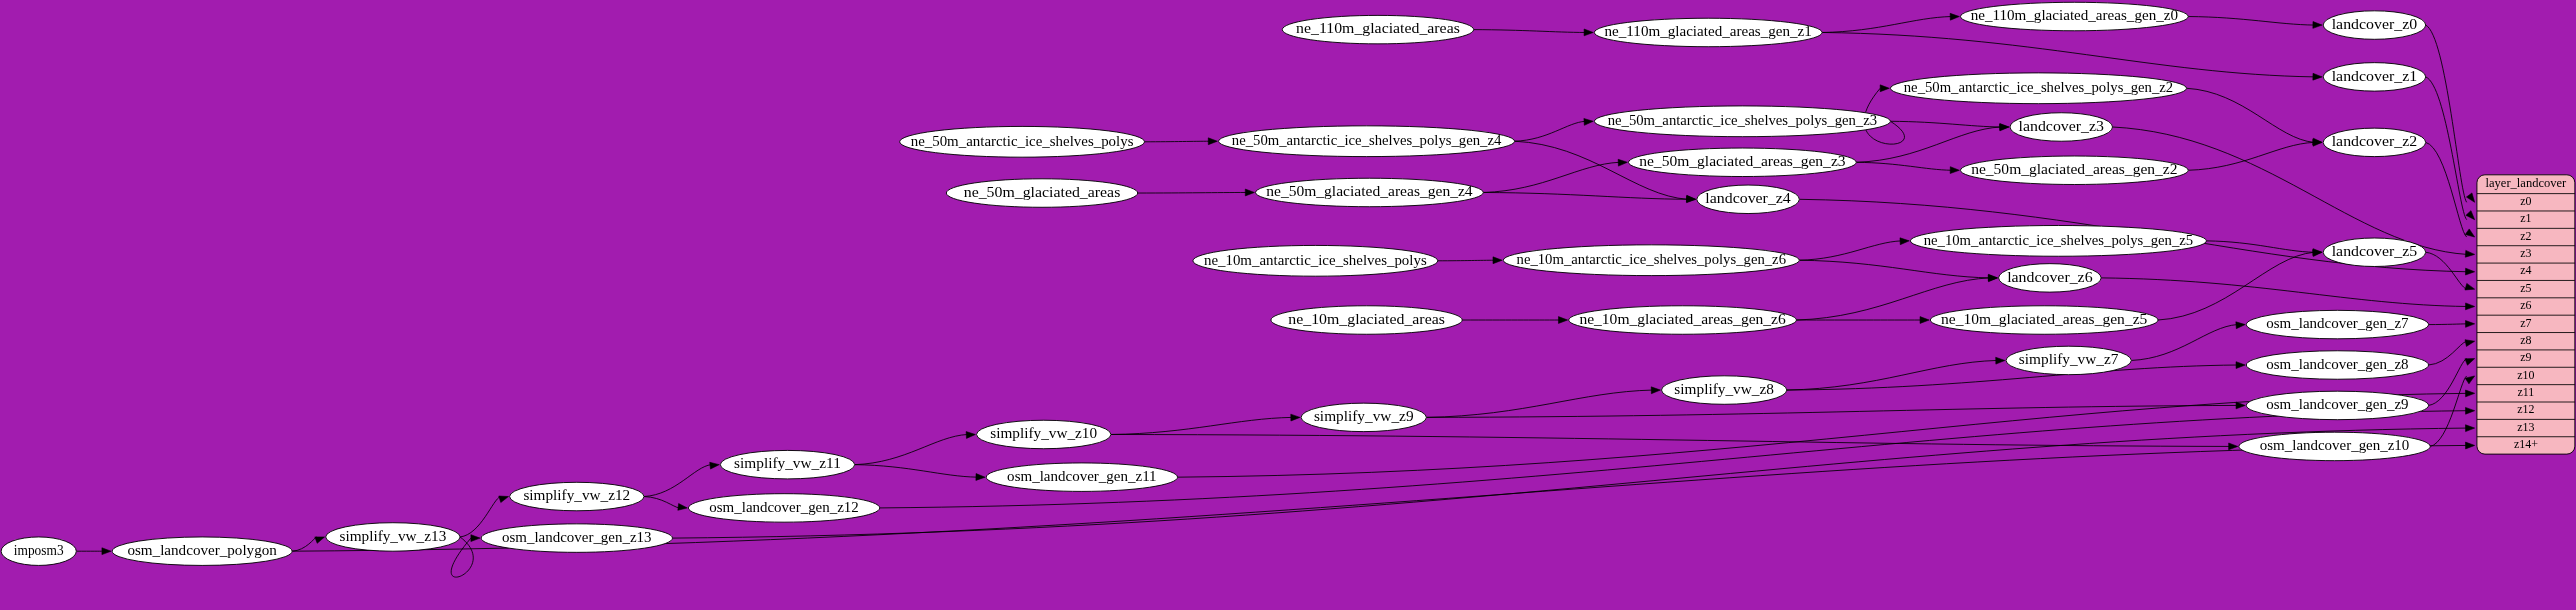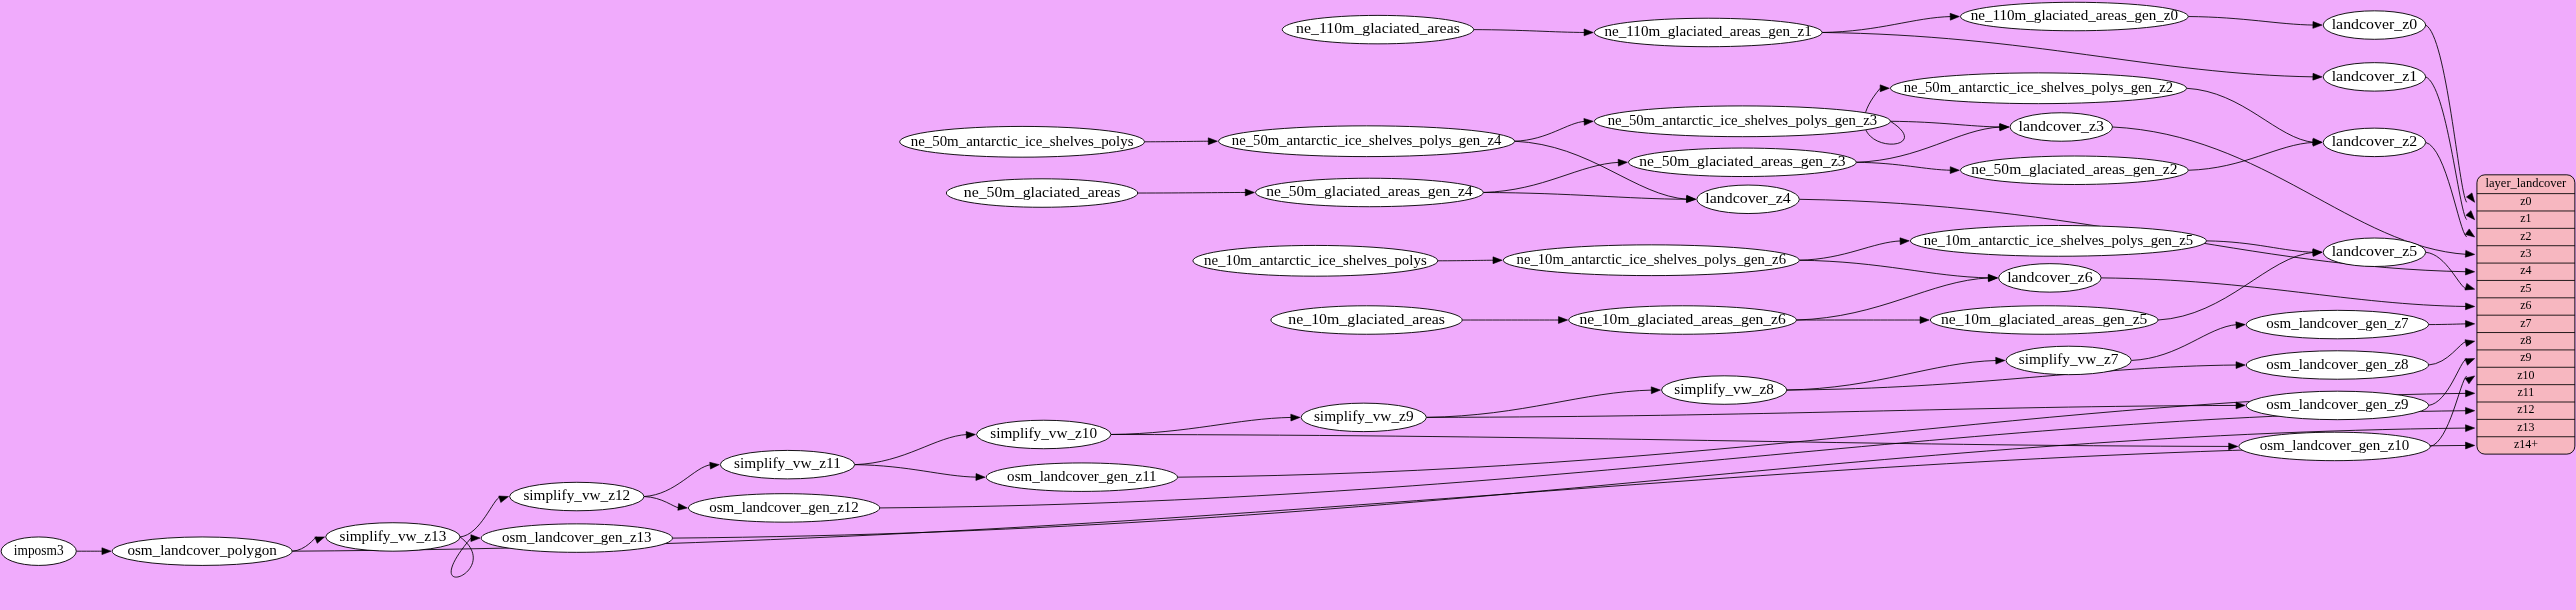--- a/index.html
+++ b/index.html
@@ -7,21 +7,21 @@
     padding: 0;
     background: #ffffff;
   }
   body {
     font-family: "Liberation Serif", "DejaVu Serif", serif;
   }
   #canvas {
     position: relative;
     width: 2576px;
     height: 611px;
-    background: #f0abfc;
+    background: #a21caf;
     overflow: hidden;
   }
   svg#graph {
     position: absolute;
     top: 0;
     left: 0;
     width: 2576px;
     height: 611px;
   }
   .node-ellipse {

